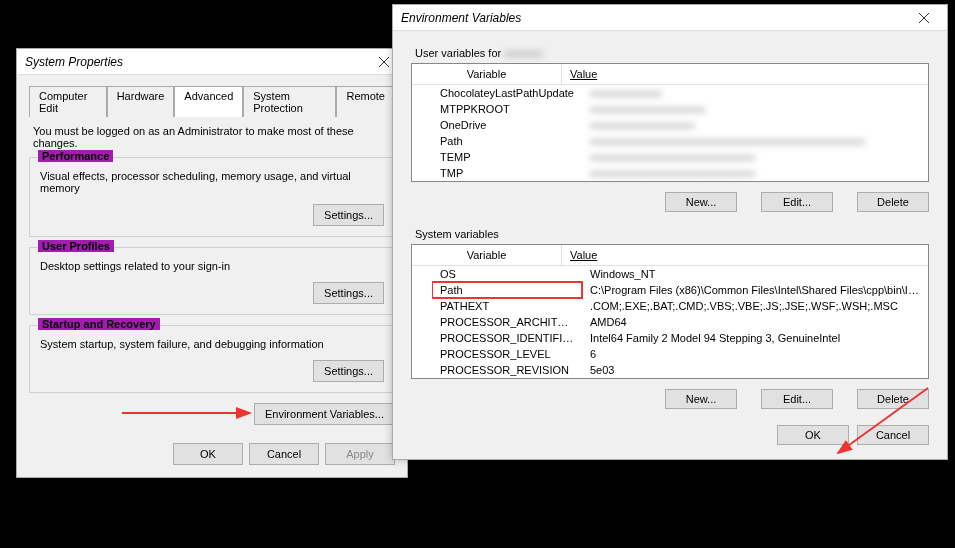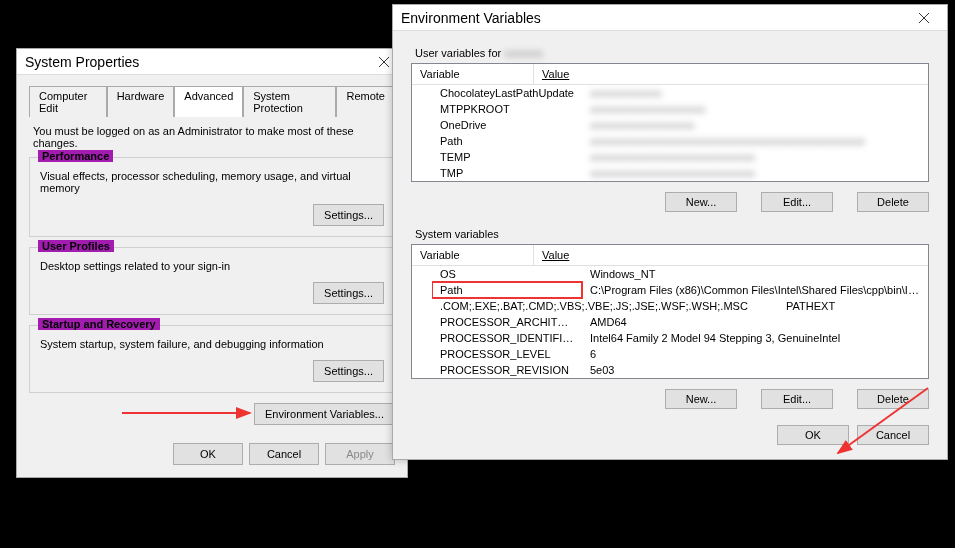--- a/index.html
+++ b/index.html
@@ -1,37 +1,37 @@
 <!DOCTYPE html>
 <html><head>
 <meta charset="utf-8">
 <style>
 * { box-sizing: border-box; font-family: "Segoe UI", Tahoma, sans-serif; font-size: 11px; }
 body { margin: 0; background: #000; width: 955px; height: 548px; position: relative; }
 .dialog { position: absolute; background: #f0f0f0; border: 1px solid #aaa; box-shadow: 0 0 8px rgba(0,0,0,.25); }
 .titlebar { background: #fff; height: 26px; display: flex; align-items: center; justify-content: space-between; padding: 0 8px; border-bottom: 1px solid #ddd; }
-.titlebar .title { font-size: 14px; }
+.titlebar .title { font-size: 12px; font-style: italic; }
 .close-btn { width: 30px; height: 20px; display: flex; align-items: center; justify-content: center; cursor: pointer; }
 .close-btn svg { width: 10px; height: 10px; }
 .body { padding: 10px 12px 12px 12px; border-radius: 15px; }
 .tabs-bar { display: flex; border-bottom: 1px solid #aaa; margin-bottom: 8px; }
 .tab { padding: 3px 9px; border: 1px solid #aaa; border-bottom: none; background: #f0f0f0; position: relative; top: 1px; cursor: pointer; }
 .tab.active { background: #fff; z-index: 2; }
 .note { margin: 2px 0 8px 4px; }
 .group { border: 1px solid #d0d0d0; margin: 6px 0 10px 0; padding: 4px 10px 10px 10px; position: relative; }
 .group-legend { position: absolute; top: -8px; left: 8px; background: #a21caf; padding: 0 4px; font-weight: bold; }
 .group-desc { margin: 8px 0 10px 0; }
 .btn-row { display: flex; justify-content: flex-end; gap: 6px; margin-top: 4px; }
 .btn { min-width: 70px; padding: 2px 10px; background: #e1e1e1; border: 1px solid #adadad; cursor: pointer; text-align: center; line-height: 16px; }
 .btn.disabled { color: #888; }
 .section-label { margin: 2px 0 4px 4px; }
 .table-box { border: 1px solid #828790; background: #fff; }
 .tbl-head { display: flex; border-bottom: 1px solid #e0e0e0; }
 .th { padding: 4px 8px; font-weight: normal; }
-.th-var { width: 122px; border-right: 1px solid #e0e0e0; }
+.th-var { width: 150px; border-right: 1px solid #e0e0e0; text-align: center; }
 .th-val { flex: 1; text-decoration: underline; }
 .tbl-body { max-height: 132px; overflow-y: scroll; margin-left: 20px; }
 .row { display: flex; }
 .cell { padding: 2px 8px; white-space: nowrap; overflow: hidden; text-overflow: ellipsis; }
 .cell-var { width: 150px; }
 .cell-val { flex: 1; }
 .blurred { filter: blur(3px); color: #888; }
 .highlighted { outline: 2px solid #e33; outline-offset: -1px; }
 .arrow { position: absolute; pointer-events: none; }
 .env-dialog .body { padding: 14px 18px 14px 18px; }
@@ -163,22 +163,22 @@
       <div class="tbl-body" id="sys-vars-body">
           <div class="row">
             <div class="cell cell-var">OS</div>
             <div class="cell cell-val">Windows_NT</div>
           </div>
           <div class="row ">
             <div class="cell cell-var highlighted">Path</div>
             <div class="cell cell-val">C:\Program Files (x86)\Common Files\Intel\Shared Files\cpp\bin\In...</div>
           </div>
           <div class="row">
+            <div class="cell cell-var">PATHEXT</div>
             <div class="cell cell-val">.COM;.EXE;.BAT;.CMD;.VBS;.VBE;.JS;.JSE;.WSF;.WSH;.MSC</div>
-            <div class="cell cell-var">PATHEXT</div>
           </div>
           <div class="row">
             <div class="cell cell-var">PROCESSOR_ARCHITECTURE</div>
             <div class="cell cell-val">AMD64</div>
           </div>
           <div class="row">
             <div class="cell cell-var">PROCESSOR_IDENTIFIER</div>
             <div class="cell cell-val">Intel64 Family 2 Model 94 Stepping 3, GenuineIntel</div>
           </div>
           <div class="row">

